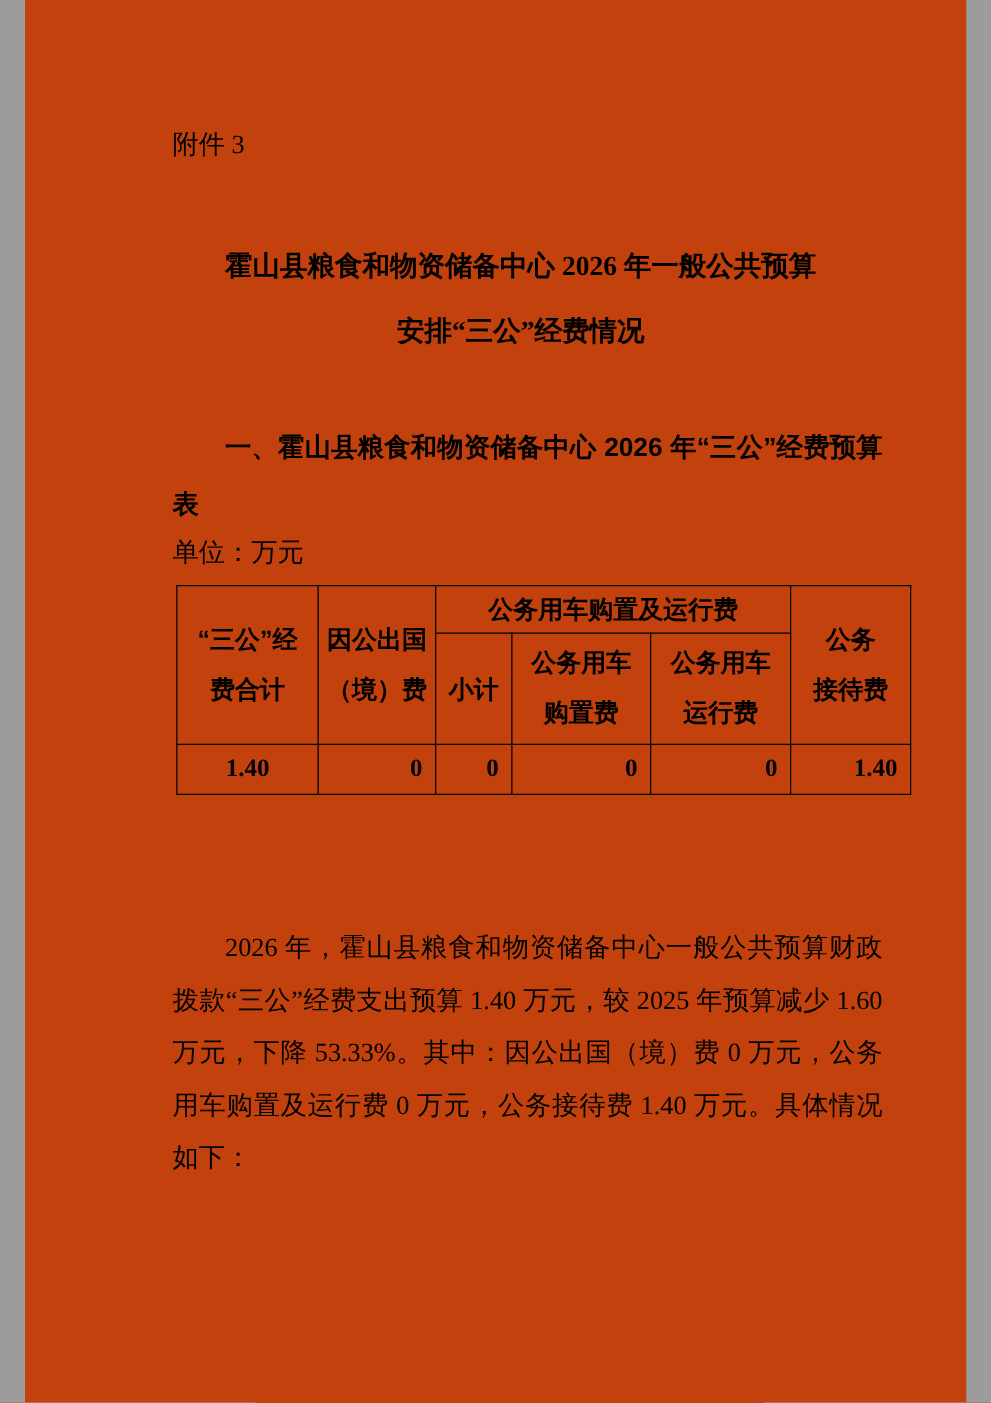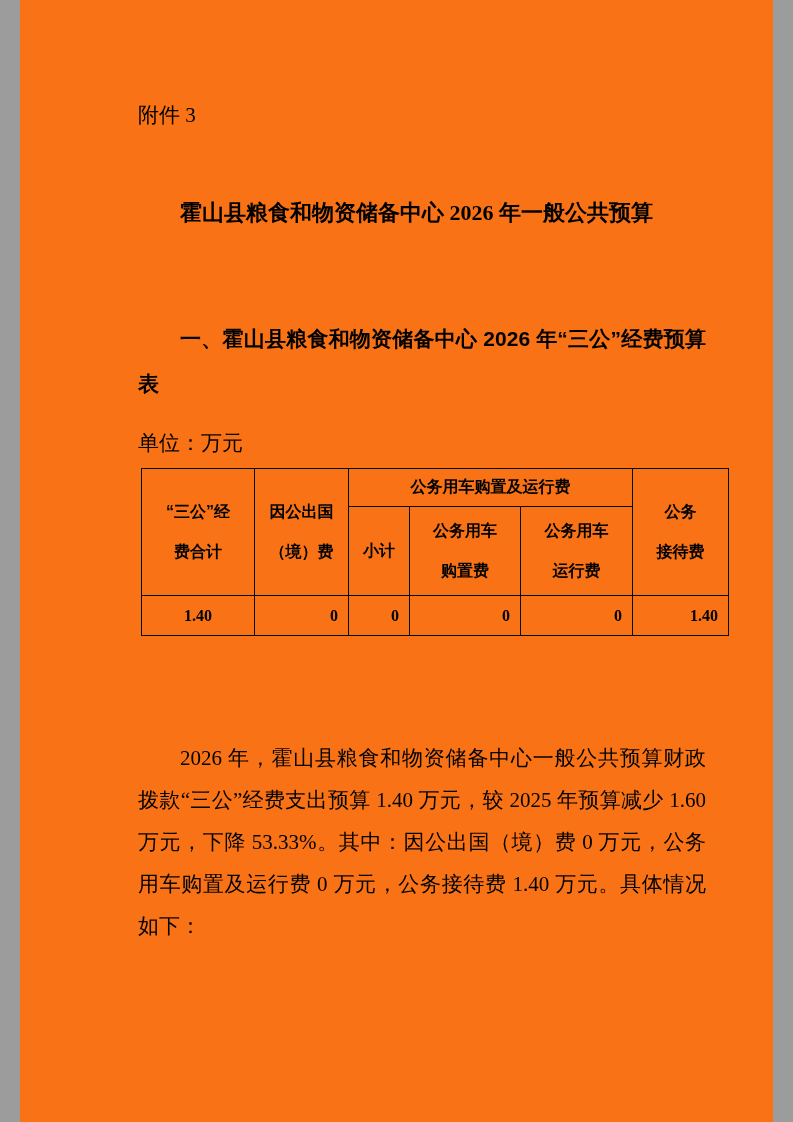--- a/index.html
+++ b/index.html
@@ -2,21 +2,21 @@
 <html><head>
 <meta charset="utf-8">
 <style>
   * { margin: 0; padding: 0; box-sizing: border-box; }
   html, body { background: #9c9c9c; }
   .page {
     position: relative;
     width: 753px;
     height: 1122px;
     margin: 0 auto;
-    background: #f97316;
+    background: #c2410c;
     overflow: hidden;
     font-family: "Liberation Serif", serif;
     color: #000000;
   }
   .attachment {
     position: absolute;
     left: 118px; top: 100px;
     font-size: 21px; line-height: 30px;
     font-family: "Liberation Serif", serif;
   }
@@ -30,41 +30,41 @@
   }
   .sec-heading {
     position: absolute;
     left: 118px; width: 568px;
     font-size: 21px; line-height: 45px;
     font-weight: bold;
     font-family: "Liberation Sans", sans-serif;
     text-align: justify;
     text-indent: 2em;
   }
-  .sec1 { top: 316px; }
+  .sec1 { top: 336px; }
   .sec2 { top: 640px; line-height: 46px; }
   .unit-line {
     position: absolute;
     left: 118px; top: 428px; width: 565px;
     text-align: left;
     font-size: 21px; line-height: 30px;
     font-family: "Liberation Sans", sans-serif;
   }
   table.budget {
     position: absolute;
     left: 121px; top: 468px;
     width: 587px;
     border-collapse: collapse;
     table-layout: fixed;
   }
   table.budget td {
     border: 1px solid #000;
     text-align: center;
     vertical-align: middle;
-    font-size: 16px;
+    font-size: 20px;
     font-family: "Liberation Sans", sans-serif;
     font-weight: bold;
   }
   table.budget .hline { display: block; line-height: 40px; }
   table.budget tr.group-row td { height: 38px; }
   table.budget tr.sub-row td { height: 89px; }
   table.budget tr.data-row td {
     height: 40px;
     font-family: "Liberation Serif", serif;
     font-weight: bold;
@@ -84,20 +84,21 @@
 </style>
 </head>
 <body>
 
 <div class="page">
 
   <div class="attachment">附件 3</div>
 
   <div class="doc-title">
     <div>霍山县粮食和物资储备中心 2026 年一般公共预算</div>
+    <div>安排“三公”经费情况</div>
   </div>
 
   <div class="sec-heading sec1">一、霍山县粮食和物资储备中心 2026 年“三公”经费预算表</div>
 
   <div class="unit-line">单位：万元</div>
 
   <table class="budget">
     <colgroup>
       <col style="width:113px">
       <col style="width:94px">

